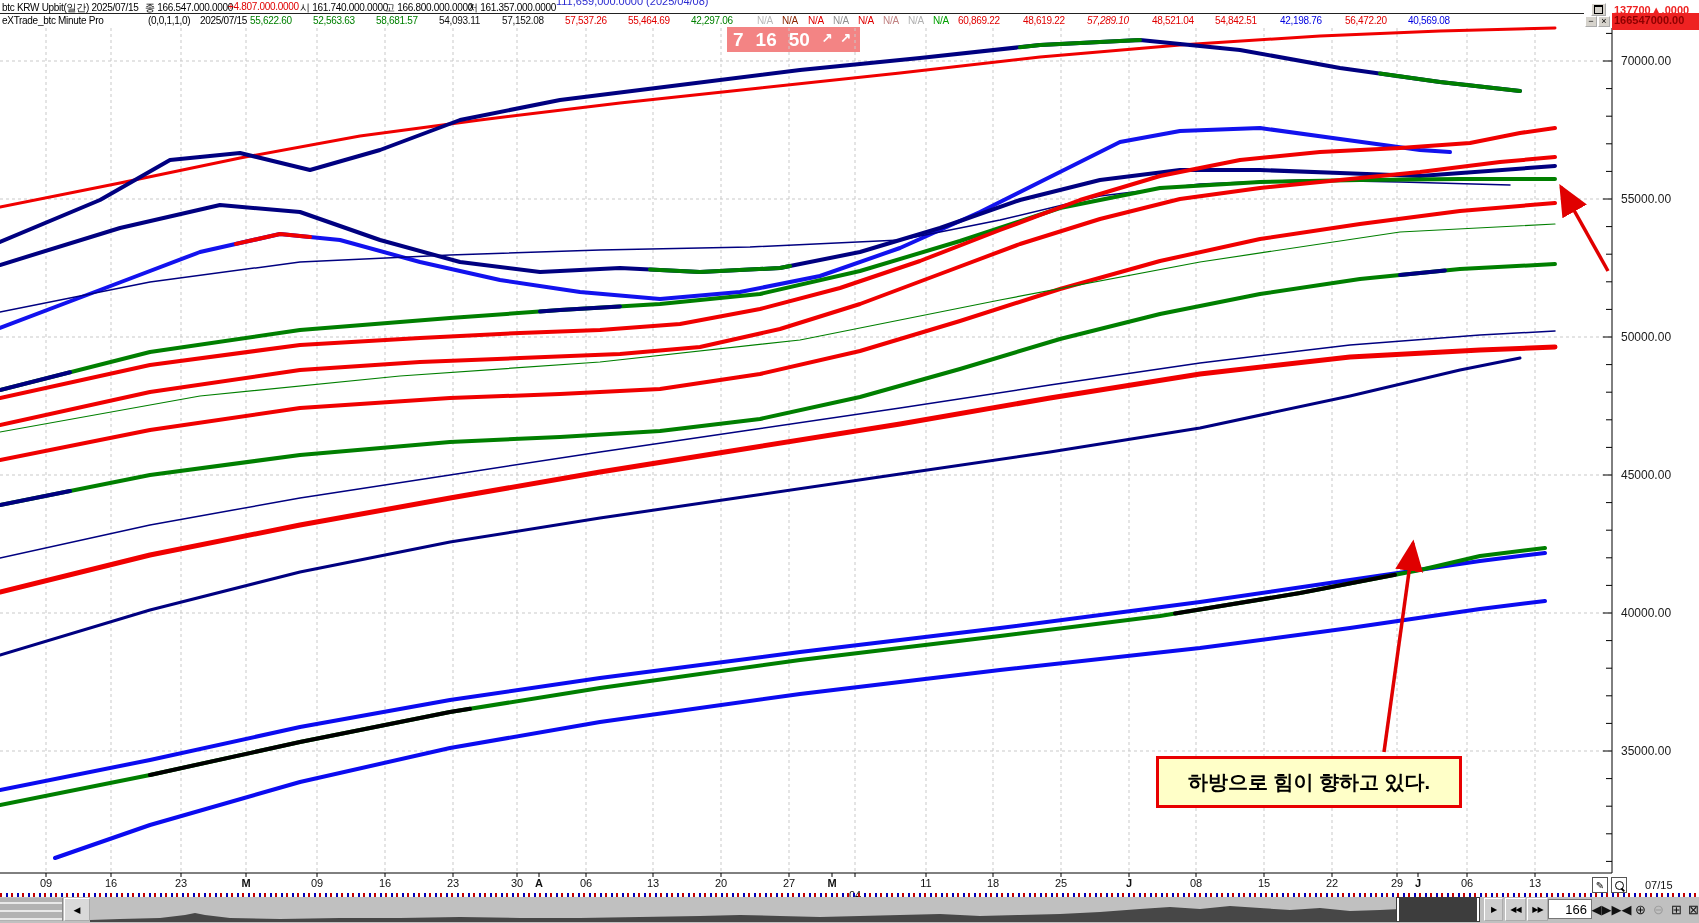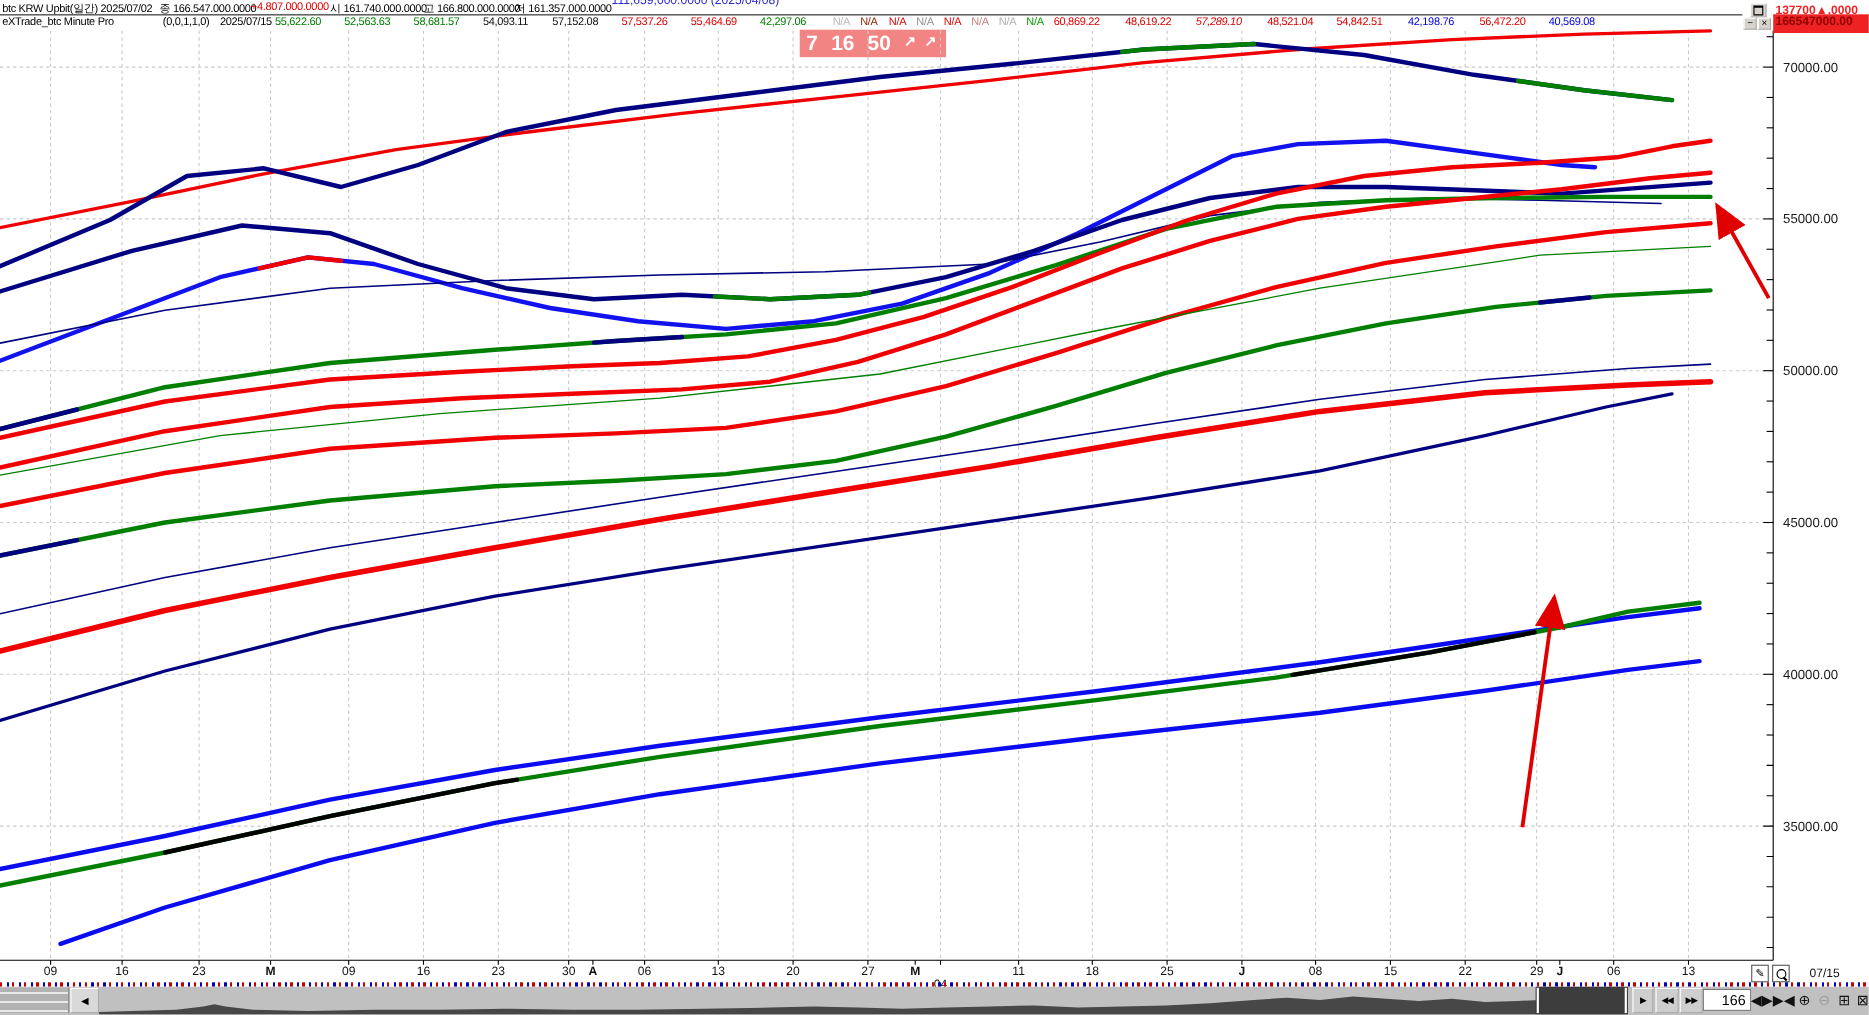--- a/index.html
+++ b/index.html
@@ -54,21 +54,21 @@
   #magBtn .lens{width:7px;height:7px;border:1.5px solid #000;border-radius:50%;position:relative;}
   #magBtn .lens::after{content:"";position:absolute;width:4px;height:1.5px;background:#000;
            transform:rotate(45deg);left:5px;top:7px;}
 </style>
 </head>
 <body>
 
 <div id="app">
 
   <div id="line1">
-      <span class="q" style="left: 2px; color: rgb(0, 0, 0);">btc KRW Upbit(일간) 2025/07/02</span>
+      <span class="q" style="left: 2px; color: rgb(0, 0, 0);">btc KRW Upbit(일간) 2025/07/15</span>
       <span class="q" style="left: 145px; color: rgb(0, 0, 0);">종 166.547.000.0000</span>
       <span class="q" style="left: 228px; color: rgb(224, 0, 0);">+4.807.000.0000</span>
       <span class="q" style="left: 300px; color: rgb(0, 0, 0);">시 161.740.000.0000</span>
       <span class="q" style="left: 385px; color: rgb(0, 0, 0);">고 166.800.000.0000</span>
       <span class="q" style="left: 468px; color: rgb(0, 0, 0);">저 161.357.000.0000</span>
     </div>
   <div id="overlayblue">111,659,000.0000 (2025/04/08)</div>
   <div id="sepline"></div>
   <div id="line2">
       <span class="v" style="left: 2px; color: rgb(0, 0, 0);">eXTrade_btc Minute Pro</span>
@@ -234,20 +234,21 @@
 
   <div id="mk1">137700▲.0000</div>
   <div id="mk2">166547000.00</div>
 
   <div id="restoreBtn" class="winbtn">
       <span class="ib"></span>
     </div>
   <div id="minBtn" class="winbtn">−</div>
   <div id="closeBtn" class="winbtn">×</div>
 
+  <div id="anno">하방으로 힘이 향하고 있다.</div>
 
   <div id="xlabels">
       <span class="xlab" style="left: 46px;">09</span>
       <span class="xlab" style="left: 111px;">16</span>
       <span class="xlab" style="left: 181px;">23</span>
       <span class="xlab b" style="left: 246px;">M</span>
       <span class="xlab" style="left: 317px;">09</span>
       <span class="xlab" style="left: 385px;">16</span>
       <span class="xlab" style="left: 453px;">23</span>
       <span class="xlab" style="left: 517px;">30</span>

